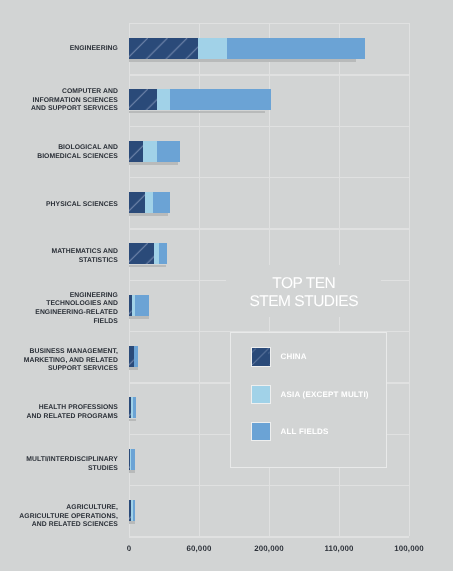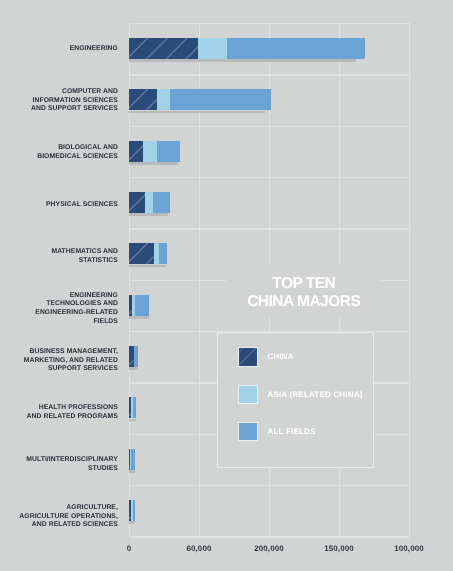--- a/index.html
+++ b/index.html
@@ -27,25 +27,25 @@
 
   
   .tick-label{position:absolute;font-size:7.9px;font-weight:bold;color:#2b3038;
               text-align:center;width:60px;letter-spacing:0.15px;line-height:1;
               text-indent:0.15px;}
 
   
   #title-bg{position:absolute;left:226px;top:265px;width:155px;height:51.7px;
             background:#d2d4d4;}
   #title{position:absolute;left:204px;top:274.8px;width:200px;
-         color:#ffffff;font-weight:bold;font-size:15.5px;text-align:center;
+         color:#ffffff;font-weight:normal;font-size:15.5px;text-align:center;
          line-height:17.8px;letter-spacing:-0.5px;text-indent:-0.5px;}
 
   
-  #legend{position:absolute;left:217px;top:331.6px;width:156.5px;height:136px;
+  #legend{position:absolute;left:230px;top:331.6px;width:156.5px;height:136px;
           border:1.8px solid #e9eaea;box-sizing:border-box;background:#d2d4d4;}
   .legend-row{position:absolute;left:20.3px;display:flex;align-items:center;}
   .swatch{width:19.7px;height:19.2px;box-sizing:border-box;border:1.8px solid #eeefef;}
   .legend-text{margin-left:9.5px;color:#ffffff;font-weight:bold;font-size:8px;
                letter-spacing:0.2px;white-space:nowrap;}
 </style>
 </head>
 <body>
 
 <div id="stage">
@@ -243,41 +243,41 @@
       <div class="cat-label" style="top: 504.15px; left: -12.1px;">
         <div>AGRICULTURE,</div>
         <div>AGRICULTURE OPERATIONS,</div>
         <div>AND RELATED SCIENCES</div>
       </div>
     </div>
   <div id="ticks">
       <div class="tick-label" style="left: 98.9px; top: 544.85px;">0</div>
       <div class="tick-label" style="left: 168.9px; top: 544.85px;">60,000</div>
       <div class="tick-label" style="left: 238.9px; top: 544.85px;">200,000</div>
-      <div class="tick-label" style="left: 308.9px; top: 544.85px;">150,000</div>
+      <div class="tick-label" style="left: 308.9px; top: 544.85px;">110,000</div>
       <div class="tick-label" style="left: 378.9px; top: 544.85px;">100,000</div>
     </div>
 
   <div id="title-bg"></div>
   <div id="title">
       <div>TOP TEN</div>
-      <div>CHINA MAJORS</div>
+      <div>STEM STUDIES</div>
     </div>
 
   <div id="legend">
       <div class="legend-row" style="top: 14.8px;">
         <div class="swatch" style="background: rgb(42, 74, 121);">
           <svg width="100%" height="100%" style="display: block;">
             <rect width="100%" height="100%" fill="url(#hatch-sw)"></rect>
           </svg>
         </div>
         <div class="legend-text">CHINA</div>
       </div>
       <div class="legend-row" style="top: 52.05px;">
         <div class="swatch" style="background: rgb(161, 210, 232);"></div>
-        <div class="legend-text">ASIA (RELATED CHINA)</div>
+        <div class="legend-text">ASIA (EXCEPT MULTI)</div>
       </div>
       <div class="legend-row" style="top: 89.3px;">
         <div class="swatch" style="background: rgb(107, 163, 213);"></div>
         <div class="legend-text">ALL FIELDS</div>
       </div>
     </div>
 </div>
 
 </body></html>

